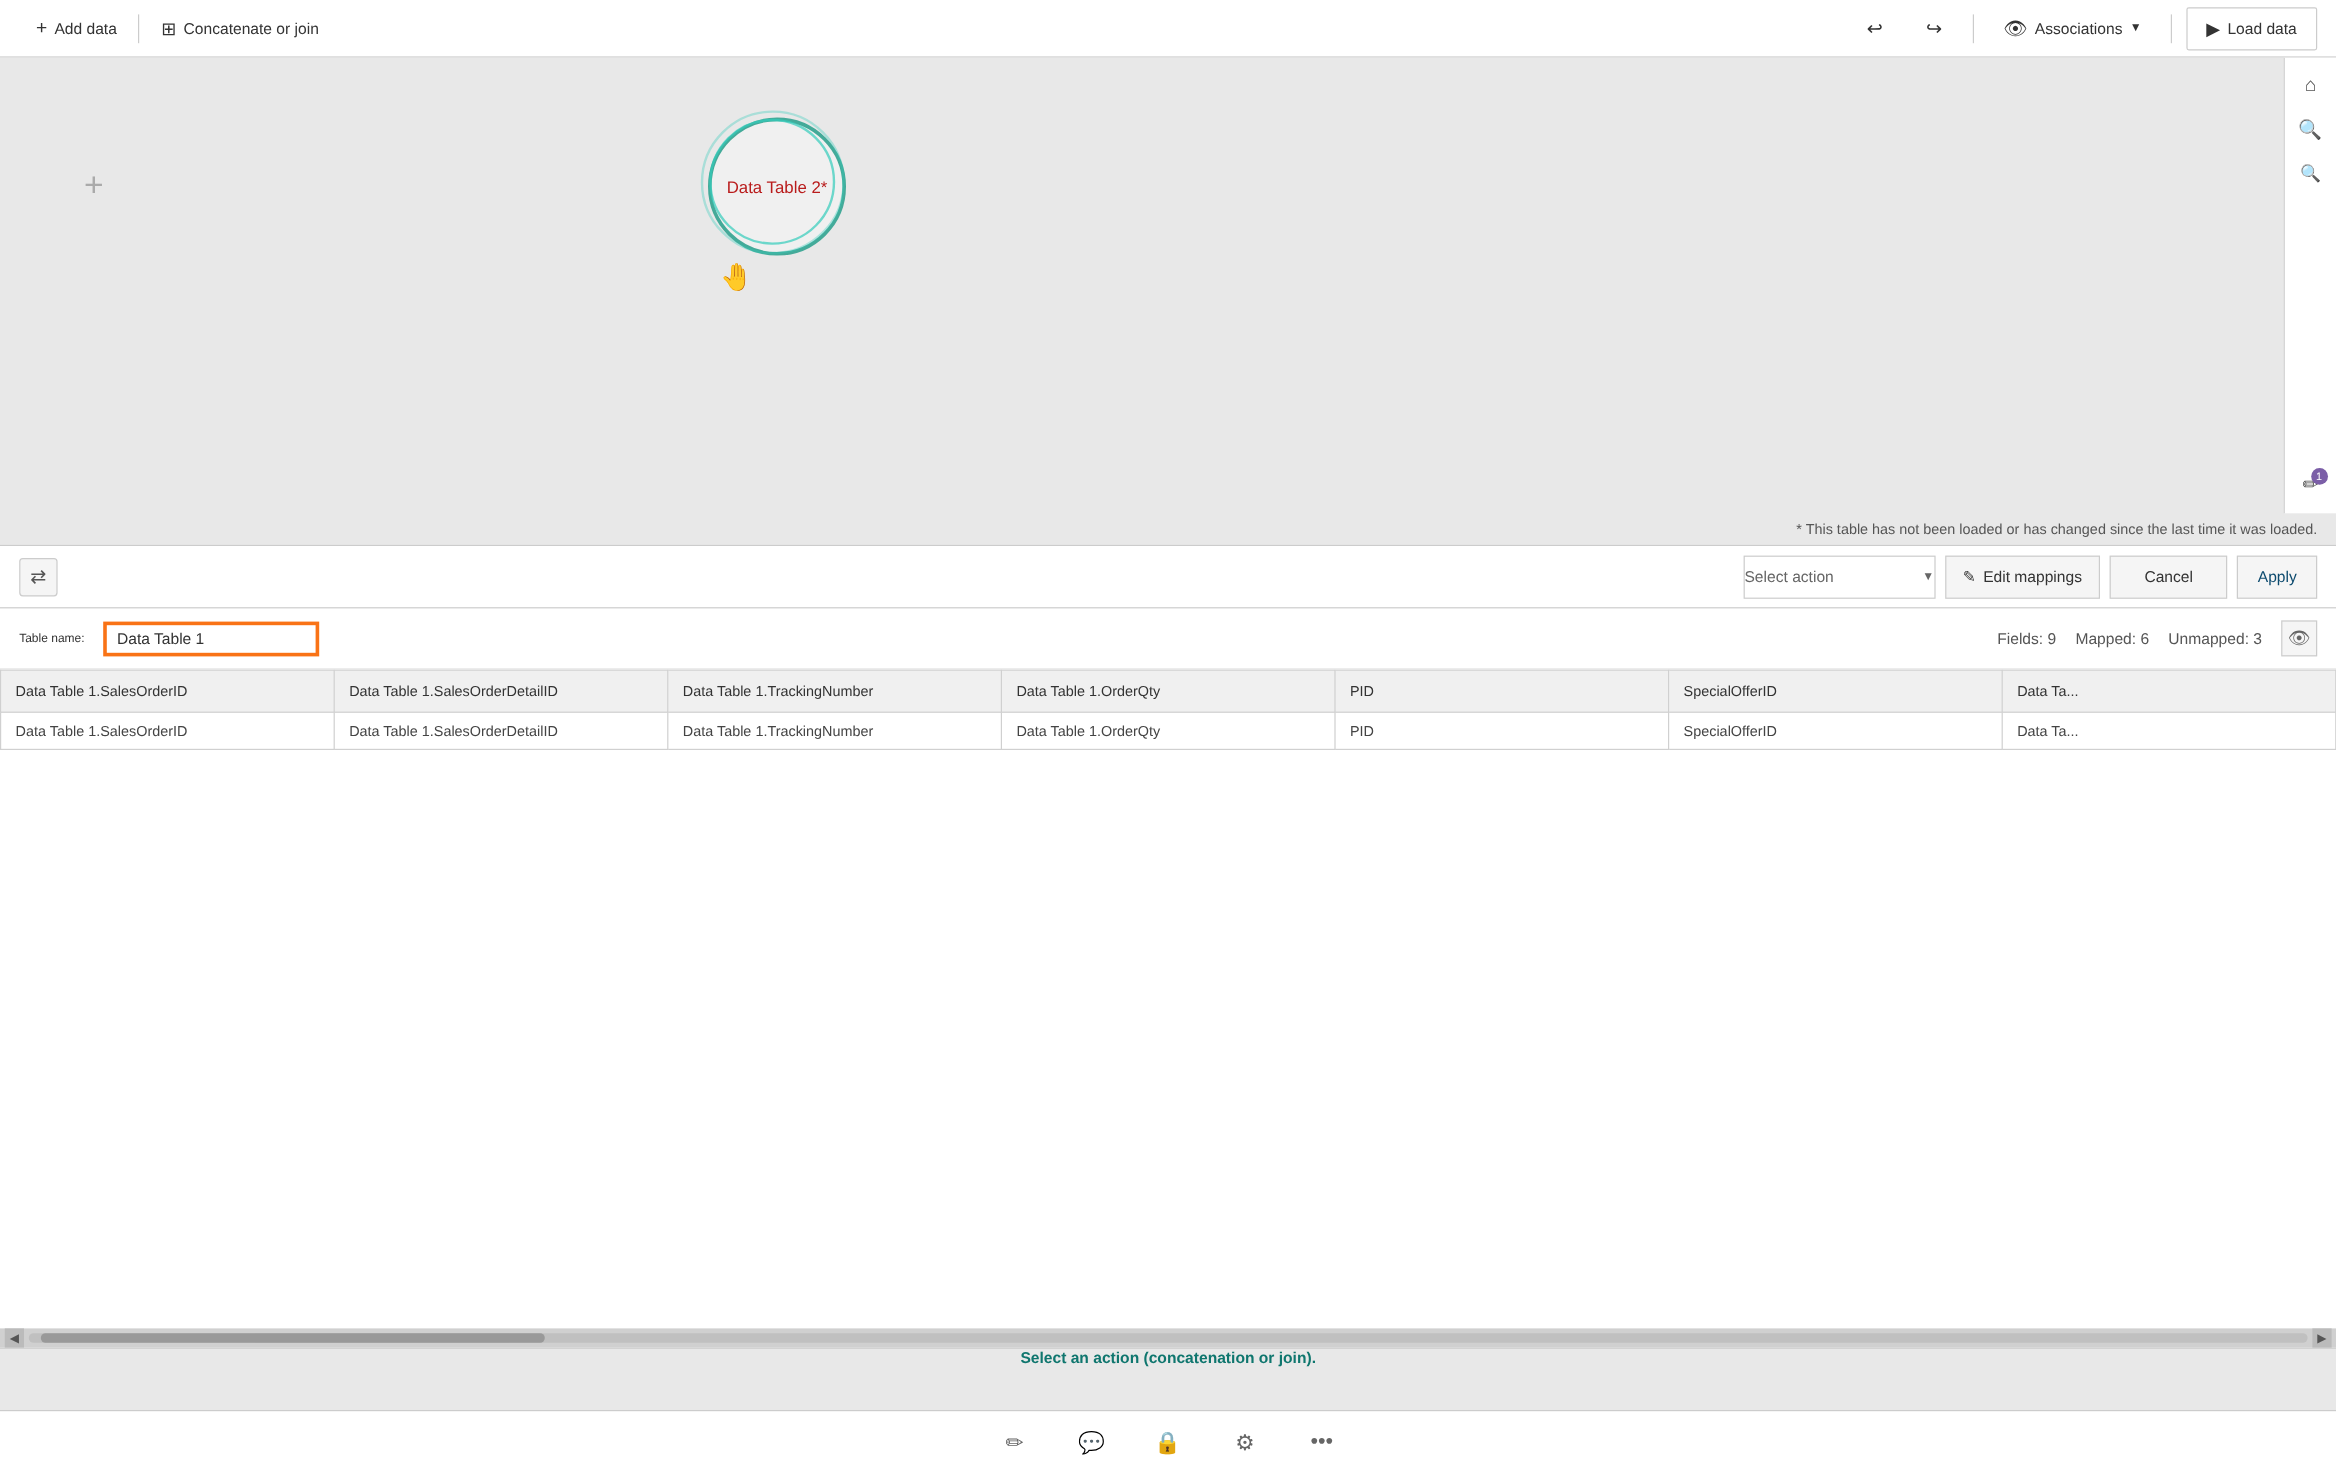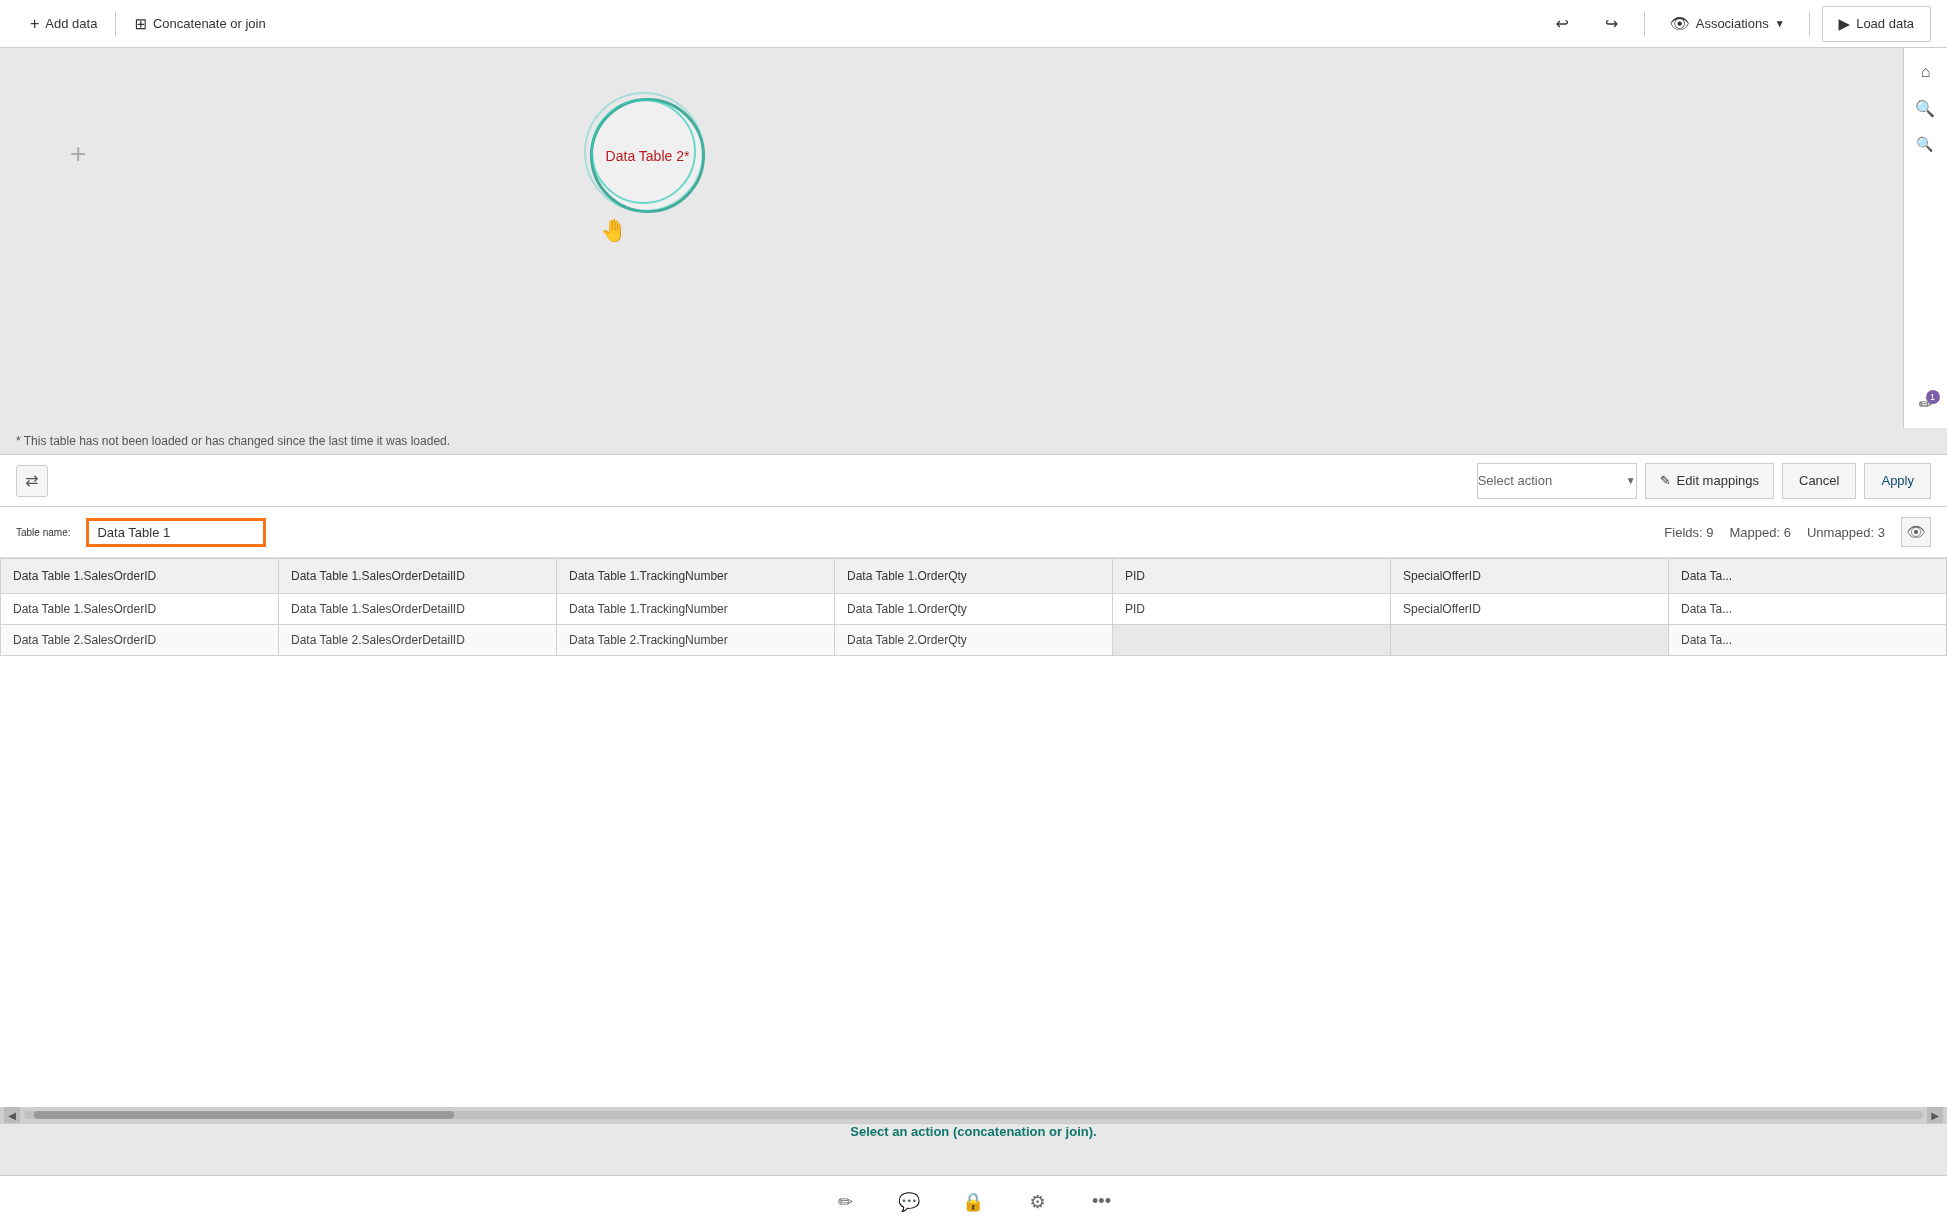--- a/index.html
+++ b/index.html
@@ -75,20 +75,21 @@
       position: absolute; top: 2px; right: 2px;
       background: #7b5ea7; color: #fff; border-radius: 50%;
       width: 14px; height: 14px; font-size: 9px;
       display: flex; align-items: center; justify-content: center;
     }
 
     
     .warning-text {
       padding: 6px 16px; font-size: 12px; color: #555; background: #e8e8e8;
       border-top: none;
+      text-align: right;
     }
 
     
     .bottom-panel {
       background: #fff; border-top: 1px solid #ccc;
       flex: 1; display: flex; flex-direction: column;
     }
 
     
     .panel-toolbar {
@@ -106,21 +107,21 @@
       border: 1px solid #ccc; background: #fff; padding: 0 0;
       cursor: pointer; font-size: 13px; color: #666; gap: 8px; min-width: 160px;
     }
     .edit-mappings-btn {
       display: flex; align-items: center; gap: 6px; height: 36px;
       border: 1px solid #ccc; background: #f5f5f5; padding: 0 14px;
       cursor: pointer; font-size: 13px; color: #333;
     }
     .cancel-btn {
       height: 36px; border: 1px solid #ccc; background: #f5f5f5;
-      padding: 0 16px; cursor: pointer; font-size: 13px; color: #333;
+      padding: 0 28px; cursor: pointer; font-size: 13px; color: #333;
     }
     .apply-btn {
       height: 36px; border: 1px solid #ccc; background: #f5f5f5;
       padding: 0 16px; cursor: pointer; font-size: 13px; color: #0c4a6e;
     }
 
     
     .table-name-row {
       display: flex; align-items: center; padding: 10px 16px;
       border-bottom: 1px solid #e0e0e0; gap: 16px;
@@ -315,29 +316,20 @@
         <tbody>
           <tr>
             <td>Data Table 1.SalesOrderID</td>
             <td>Data Table 1.SalesOrderDetailID</td>
             <td>Data Table 1.TrackingNumber</td>
             <td>Data Table 1.OrderQty</td>
             <td>PID</td>
             <td>SpecialOfferID</td>
             <td>Data Ta...</td>
           </tr>
-          <tr>
-            <td>Data Table 2.SalesOrderID</td>
-            <td>Data Table 2.SalesOrderDetailID</td>
-            <td>Data Table 2.TrackingNumber</td>
-            <td>Data Table 2.OrderQty</td>
-            <td class="empty"></td>
-            <td class="empty"></td>
-            <td>Data Ta...</td>
-          </tr>
         </tbody>
       </table>
     </div>
 
     <div class="scrollbar-area">
       <button class="scroll-left-btn">◀</button>
       <div style="flex:1; position:relative; height:8px; background:#c0c0c0; border-radius:4px; margin:0 4px;">
         <div class="scrollbar-thumb" style="position:absolute; left:10px; width:420px; height:8px; background:#999; border-radius:4px;"></div>
       </div>
       <button class="scroll-right-btn">▶</button>

